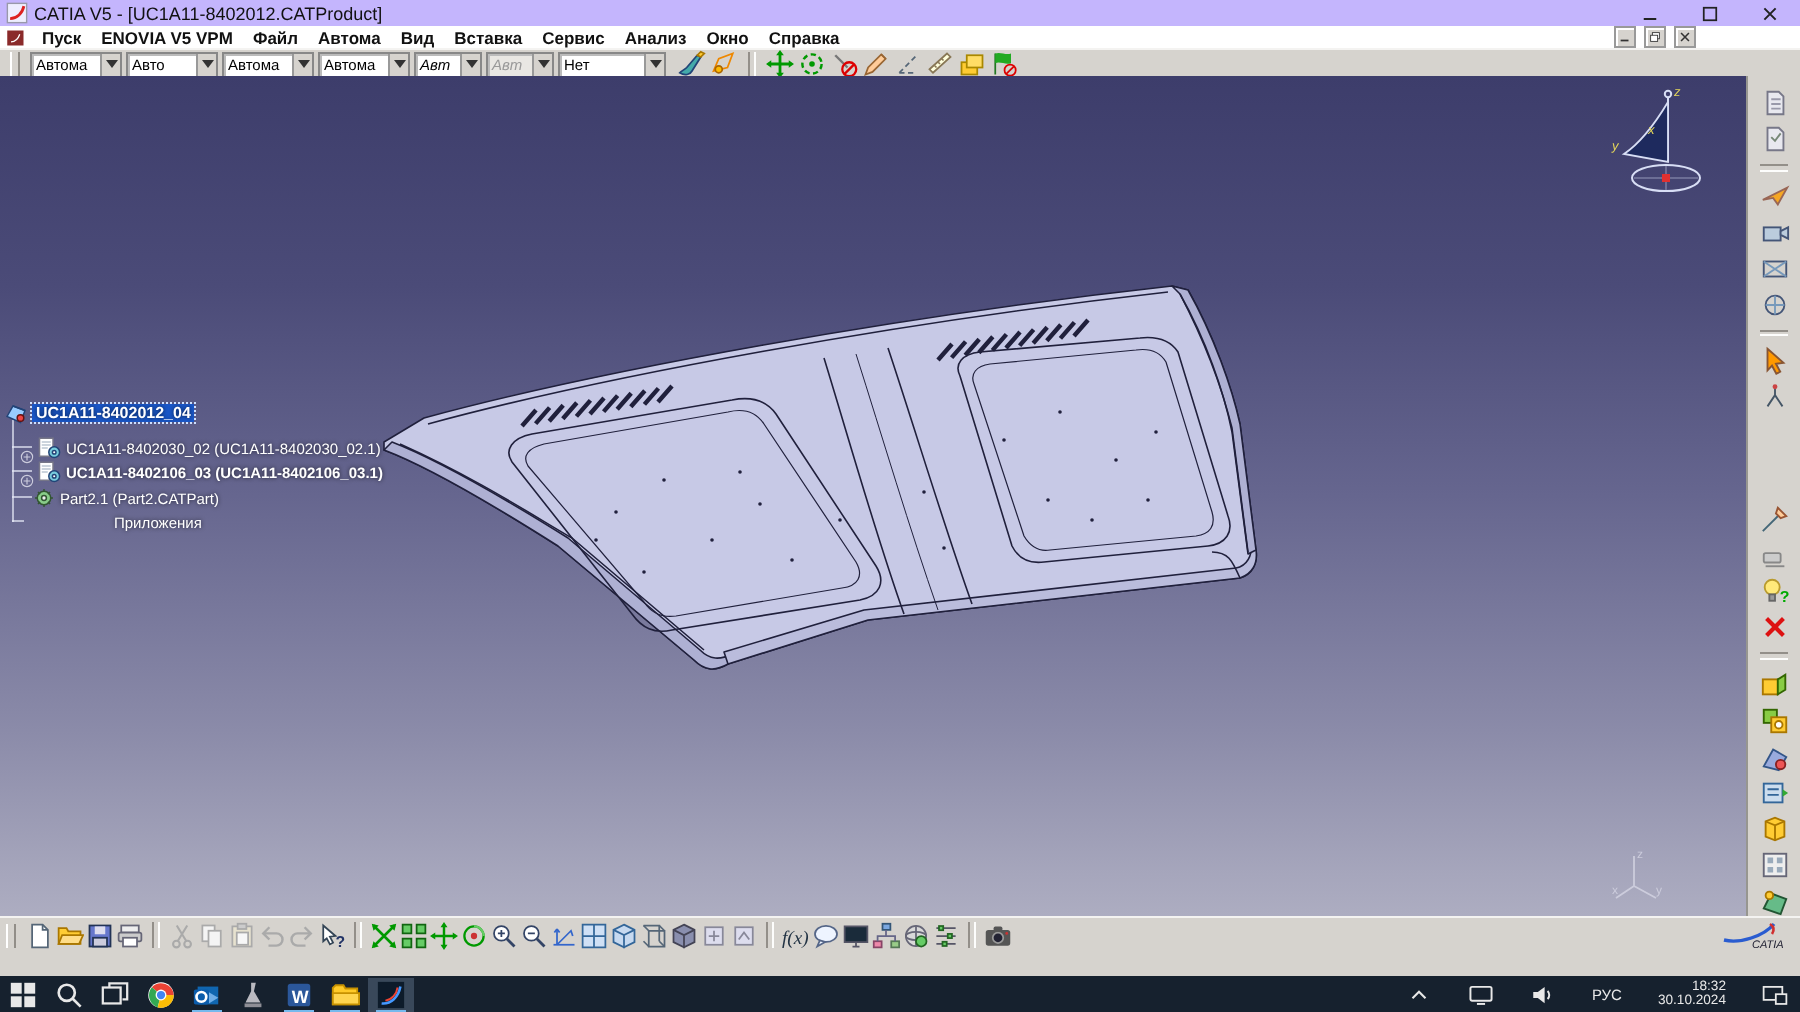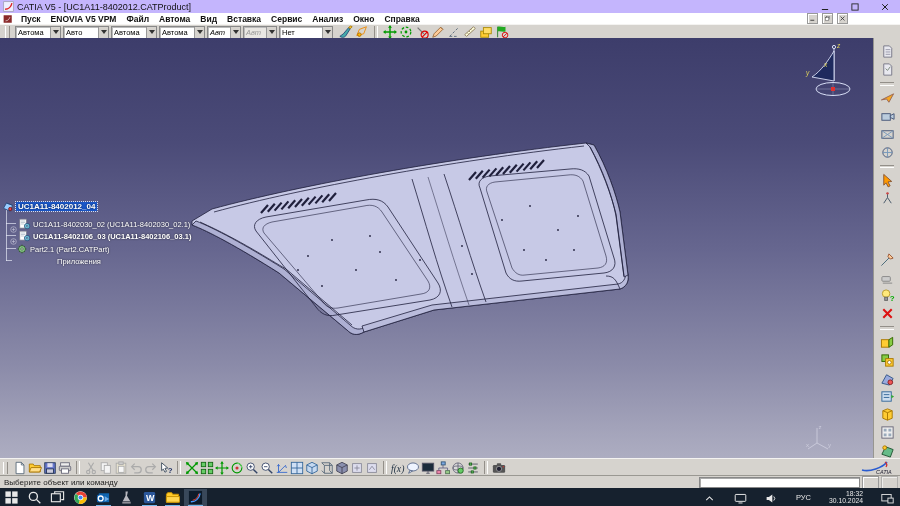--- a/index.html
+++ b/index.html
@@ -716,26 +716,20 @@
       </div>
     <div class="catia-logo">
       <svg viewBox="0 0 42 16">
         <path d="M6 10 C14 12 26 8 31 2" stroke="#2a5cd0" stroke-width="1.7" fill="none"></path>
         <path d="M29 2 q3 2 1 5" stroke="#d03030" stroke-width="1.3" fill="none"></path>
         <text x="20" y="14" font-size="5.5" font-style="italic" fill="#223">CATIA</text>
       </svg>
     </div>
   </div>
 
-  <div class="statusbar">
-    <span class="msg">Выберите объект или команду</span>
-    <input class="cmdinput" type="text" value="" style="">
-    <span class="sbtn"></span>
-    <span class="sbtn"></span>
-  </div>
 
   <div class="taskbar">
     <div class="tskrow">
         <span class="tskicon tb-win">
           <svg viewBox="0 0 16 16">
             <rect x="1.5" y="1.5" width="5.8" height="5.8" fill="#e8e8e8"></rect>
             <rect x="8.7" y="1.5" width="5.8" height="5.8" fill="#e8e8e8"></rect>
             <rect x="1.5" y="8.7" width="5.8" height="5.8" fill="#e8e8e8"></rect>
             <rect x="8.7" y="8.7" width="5.8" height="5.8" fill="#e8e8e8"></rect>
           </svg>

